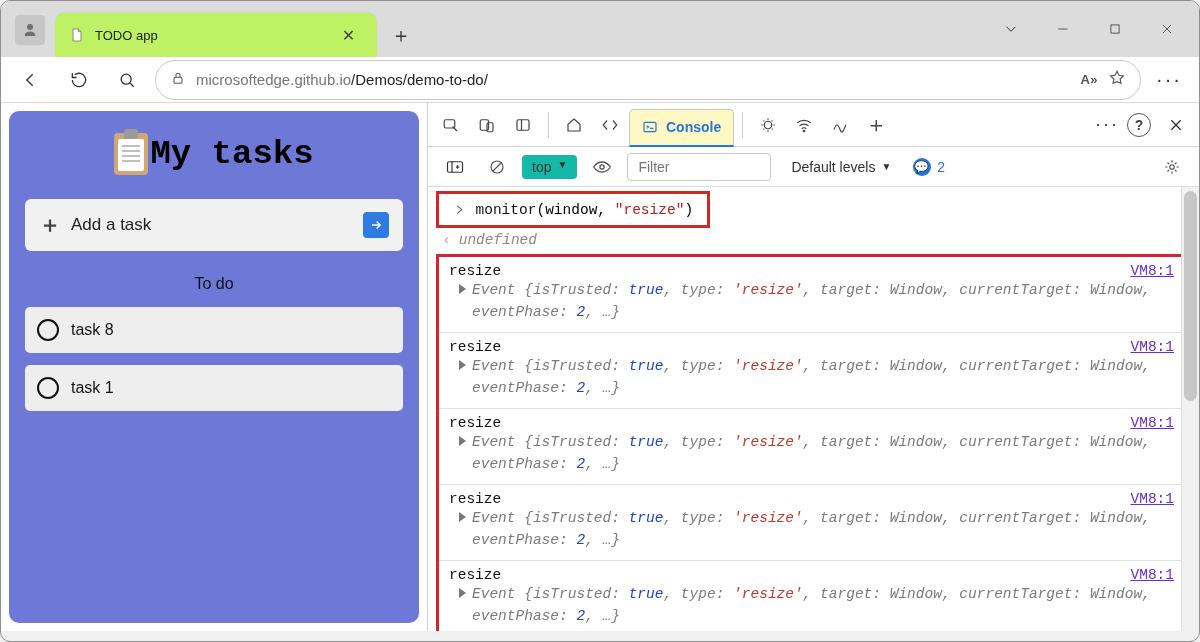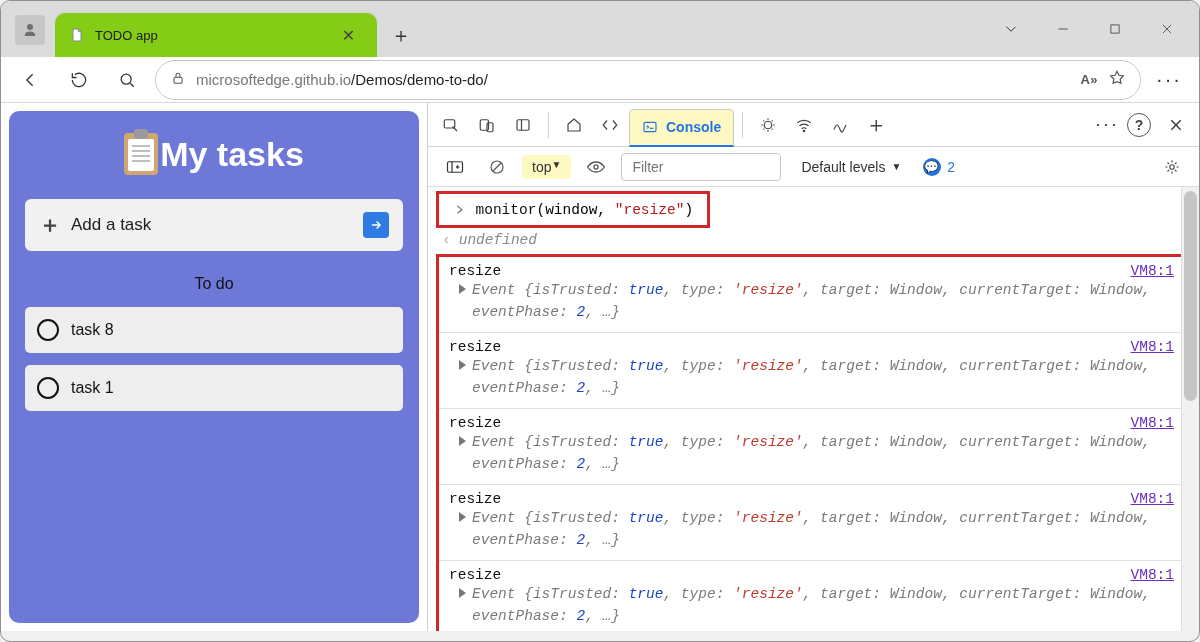--- a/index.html
+++ b/index.html
@@ -3,21 +3,21 @@
 <meta charset="utf-8">
 <style>
 * { box-sizing: border-box; margin: 0; padding: 0; }
 html, body { width: 1200px; height: 642px; font-family: "Segoe UI", Arial, sans-serif; overflow: hidden; background: #f0f0f0; }
 body { border: 1px solid #909090; border-radius: 10px; }
 
 
 .titlebar { height: 56px; background: #dcdcdc; display: flex; align-items: flex-end; position: relative; }
 .titlebar .avatar { width: 30px; height: 30px; background: #c7c7c7; border-radius: 4px; margin: 0 10px 12px 14px; display:flex; align-items:center; justify-content:center; }
 .titlebar .avatar svg { width: 18px; height: 18px; fill:#6f6f6f; }
-.tab { display:flex; align-items:center; gap:10px; background:#84cc16; border-radius:10px 10px 0 0; height:44px; padding:0 18px 0 14px; position:relative; margin-bottom:0; box-shadow: 0 -1px 2px rgba(0,0,0,.05); }
+.tab { display:flex; align-items:center; gap:10px; background:#bef264; border-radius:10px 10px 0 0; height:44px; padding:0 18px 0 14px; position:relative; margin-bottom:0; box-shadow: 0 -1px 2px rgba(0,0,0,.05); }
 .tab .favicon { width:16px; height:16px; }
 .tab .title { font-size:13px; color:#202020; }
 .tab .close { font-size:16px; color:#444; padding:2px 4px; }
 .newtab { width:32px; height:32px; display:flex; align-items:center; justify-content:center; font-size:20px; color:#333; margin-left:8px; margin-bottom:6px; cursor:pointer; }
 .window-ctrls { position:absolute; right:6px; top:0; height:56px; display:flex; align-items:center; gap:0;}
 .window-ctrls div { width:52px; height:40px; display:flex; align-items:center; justify-content:center; font-size:14px; color:#222; }
 .window-ctrls svg{ width:14px; height:14px; stroke:#222; fill:none; stroke-width:1.2;}
 .window-ctrls .chev svg{ width:18px; height:18px;}
 
 
@@ -32,21 +32,21 @@
 .urlbox .aa{ font-size:13px; color:#555; font-weight:600; letter-spacing:.5px;}
 .urlbox .star svg{ width:18px; height:18px; stroke:#555; fill:none; stroke-width:1.6;}
 .dots{ font-size:20px; letter-spacing:2px; color:#333; }
 
 
 .main { display:flex; height: calc(642px - 56px - 58px); }
 
 
 .todo { width:426px; background:#fff; padding:8px; }
 .todo-card { background:#6d78d7; border-radius:10px; padding:22px 16px 24px; height:100%; }
-.todo h1 { color:#ffffff; font-size:34px; font-weight:800; text-align:center; display:flex; align-items:center; justify-content:center; gap:2px; margin-bottom:24px;}
+.todo h1 { color:#000000; font-size:34px; font-weight:800; text-align:center; display:flex; align-items:center; justify-content:center; gap:2px; margin-bottom:24px;font-family:Liberation Mono, monospace;}
 .clipboard{ width:34px; height:42px; background:#cfa772; border-radius:4px; position:relative; display:inline-block;}
 .clipboard::before{ content:""; position:absolute; top:6px; left:4px; right:4px; bottom:4px; background:#fff; border-radius:2px;}
 .clipboard::after{ content:""; position:absolute; top:-4px; left:10px; right:10px; height:10px; background:#9a9a9a; border-radius:3px;}
 .clipboard .lines{ position:absolute; top:12px; left:8px; right:8px;}
 .clipboard .lines span{ display:block; height:2px; background:#bfbfbf; margin-bottom:3px;}
 .addtask{ background:#f1f1f1; border-radius:6px; height:52px; display:flex; align-items:center; padding:0 14px; color:#202020; font-size:17px; gap:10px; margin-bottom:24px;}
 .addtask .plus{ font-size:22px; color:#444; font-weight:700;}
 .addtask .go{ margin-left:auto; width:26px; height:26px; border-radius:4px; background:#2f7be4; display:flex; align-items:center; justify-content:center;}
 .addtask .go svg{ width:14px; height:14px; stroke:#fff; fill:none; stroke-width:2.5;}
 .section-label{ text-align:center; font-size:16px; color:#121212; margin-bottom:14px;}
@@ -67,24 +67,24 @@
 .dright{ margin-left:auto; display:flex; align-items:center; gap:8px;}
 .dright .dots{ font-size:18px;}
 .dright .dbtn svg{ stroke:#444;}
 .dright .help{ width:24px; height:24px; border:1.5px solid #555; border-radius:50%; display:flex; align-items:center; justify-content:center; font-size:14px; color:#444; font-weight:600;}
 .dright .x svg{ width:16px; height:16px; stroke:#333; stroke-width:2;}
 
 
 .ctoolbar{ height:40px; border-bottom:1px solid #dcdcdc; display:flex; align-items:center; padding:0 10px; gap:8px; font-size:14px; color:#333;}
 .ctoolbar .sidebar-toggle svg{ width:18px; height:14px; stroke:#333; fill:none; stroke-width:1.6;}
 .ctoolbar .clear svg{ width:18px; height:18px; stroke:#555; fill:none; stroke-width:1.6;}
-.ctx{ background:#fef9c3; border-radius:4px; padding:4px 10px; display:flex; align-items:flex-start; }
+.ctx{ background:#14b8a6; border-radius:4px; padding:4px 10px; display:flex; align-items:flex-start; gap:6px;}
 .ctx .caret{ font-size:10px;}
 .eye svg{ width:20px; height:16px; stroke:#555; fill:none; stroke-width:1.6;}
-.filter{ border:1px solid #c8c8c8; border-radius:4px; height:28px; padding:0 10px; font-size:14px; color:#555; width:160px;}
+.filter{ border:1px solid #c8c8c8; border-radius:4px; height:28px; padding:0 10px; font-size:14px; color:#555; width:144px;}
 .levels{ display:flex; align-items:center; gap:6px; margin-left:12px;}
 .levels .caret{ font-size:10px;}
 .issues{ display:flex; align-items:center; gap:6px; margin-left:14px; color:#2374e1;}
 .issues .badge{ width:18px; height:18px; border-radius:50%; background:#2374e1; color:#fff; font-size:12px; display:flex; align-items:center; justify-content:center;}
 .gear{ margin-left:auto;}
 .gear svg{ width:18px; height:18px; stroke:#555; fill:none; stroke-width:1.6;}
 
 
 .console-body{ flex:1; overflow:hidden; position:relative; font-family: Consolas, "Courier New", monospace; font-size:14.5px;}
 .cmdline{ display:flex; align-items:center; gap:8px; padding:6px 14px; border:3px solid #d12727; border-bottom:3px solid #d12727; width:fit-content; margin:4px 8px 0;}

